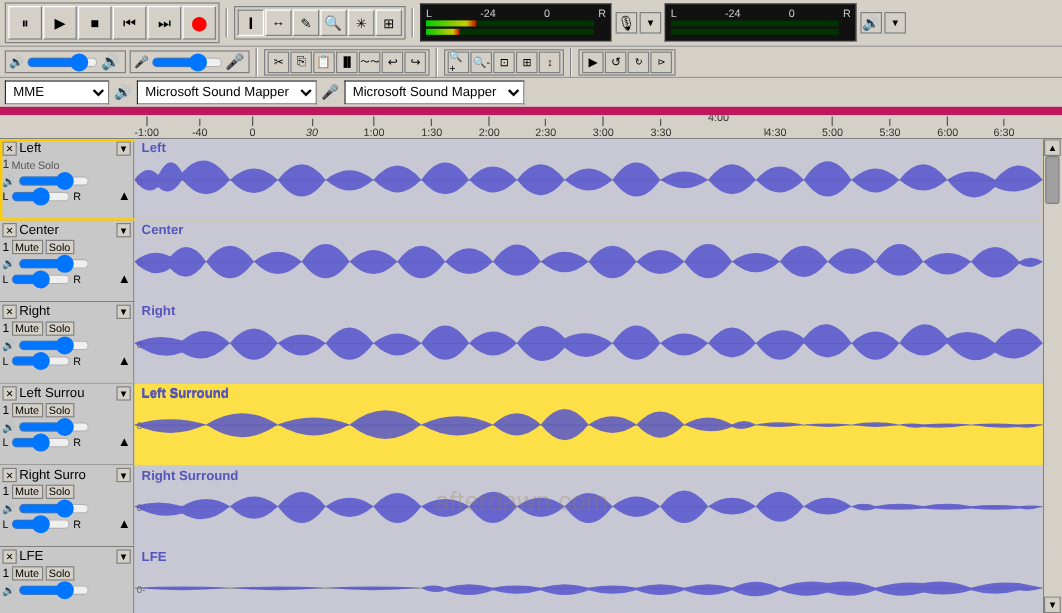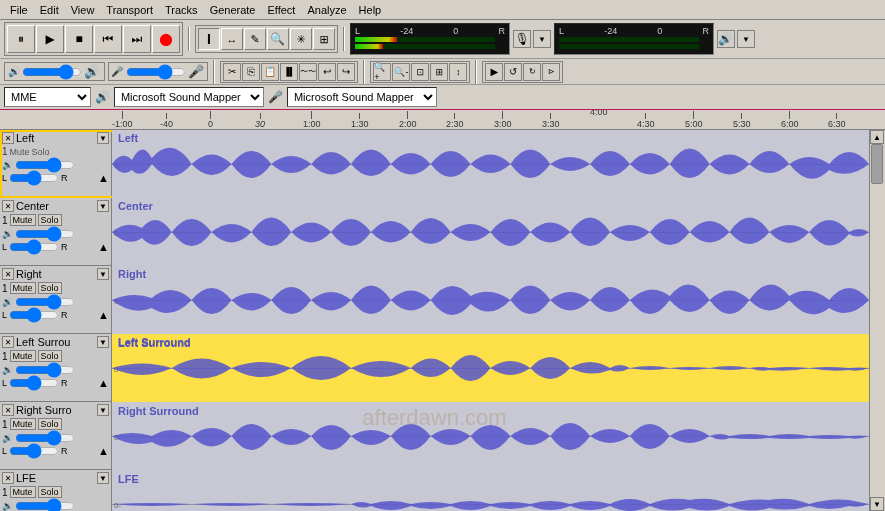--- a/index.html
+++ b/index.html
@@ -72,21 +72,21 @@
       font-size: 11px;
     }
 
     
     .device-toolbar {
       display: flex;
       align-items: center;
       gap: 4px;
       padding: 2px 4px;
       background: #d4d0c8;
-      border-bottom: 1px solid #be185d;
+      border-bottom: 7px solid #be185d;
     }
     .device-select {
       height: 20px;
       font-size: 11px;
       background: white;
       border: 1px inset #808080;
       padding: 0 2px;
     }
 
     
@@ -211,31 +211,20 @@
       padding: 2px 4px;
       gap: 3px;
       border-bottom: 1px solid #999;
     }
   </style>
 </head>
 <body>
 
 <div style="width:885px;height:511px;display:flex;flex-direction:column;background:#d4d0c8;overflow:hidden;">
 
-  <div class="menubar">
-    <span class="menubar-item">File</span>
-    <span class="menubar-item">Edit</span>
-    <span class="menubar-item">View</span>
-    <span class="menubar-item">Transport</span>
-    <span class="menubar-item">Tracks</span>
-    <span class="menubar-item">Generate</span>
-    <span class="menubar-item">Effect</span>
-    <span class="menubar-item">Analyze</span>
-    <span class="menubar-item">Help</span>
-  </div>
 
   <div class="all-toolbars">
     <div class="toolbar1">
 
       <div class="transport-group">
         <div class="transport-btn" title="Pause">⏸</div>
         <div class="transport-btn" title="Play">▶</div>
         <div class="transport-btn" title="Stop">■</div>
         <div class="transport-btn" title="Skip to Start">⏮</div>
         <div class="transport-btn" title="Skip to End">⏭</div>
@@ -403,21 +392,21 @@
           <span style="font-size:9px;color:#333;">3:00</span>
         </div>
         <div style="position:absolute;left:430px;bottom:0;display:flex;flex-direction:column;align-items:center;">
           <div style="width:1px;height:6px;background:#555;"></div>
           <span style="font-size:9px;color:#333;">3:30</span>
         </div>
         <div style="position:absolute;left:478px;bottom:12px;display:flex;flex-direction:column;align-items:flex-start;">
           <div style="width:1px;height:8px;background:#555;"></div>
           <span style="font-size:9px;color:#333;">4:00</span>
         </div>
-        <div style="position:absolute;left:525px;bottom:0;display:flex;flex-direction:column;align-items:center;">
+        <div style="position:absolute;left:525px;bottom:0;display:flex;flex-direction:row;align-items:center;">
           <div style="width:1px;height:6px;background:#555;"></div>
           <span style="font-size:9px;color:#333;">4:30</span>
         </div>
         <div style="position:absolute;left:573px;bottom:0;display:flex;flex-direction:column;align-items:center;">
           <div style="width:1px;height:8px;background:#555;"></div>
           <span style="font-size:9px;color:#333;">5:00</span>
         </div>
         <div style="position:absolute;left:621px;bottom:0;display:flex;flex-direction:column;align-items:center;">
           <div style="width:1px;height:6px;background:#555;"></div>
           <span style="font-size:9px;color:#333;">5:30</span>

